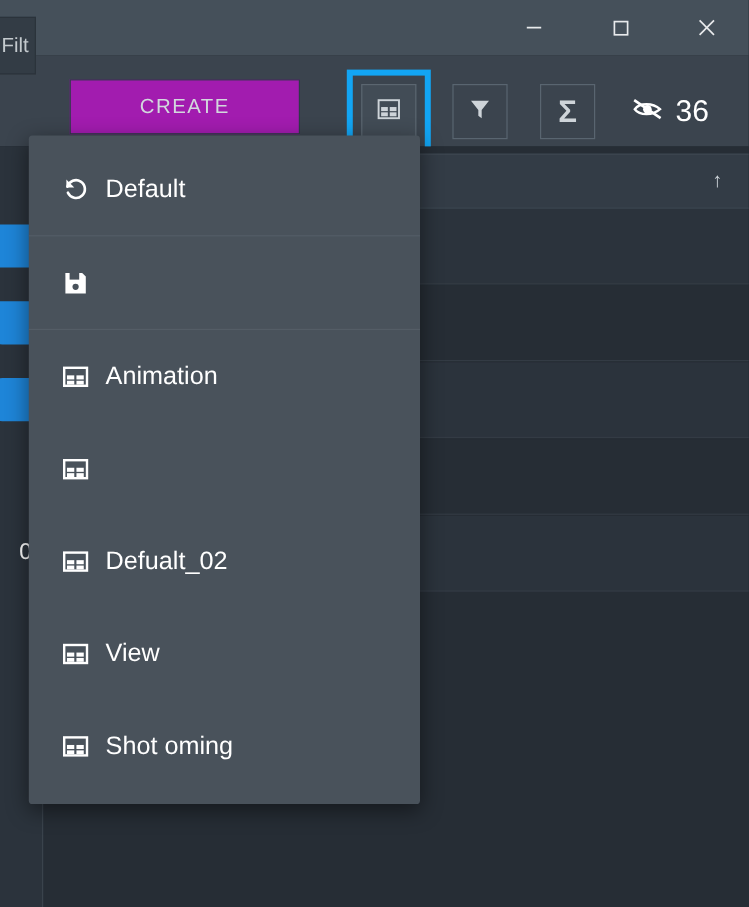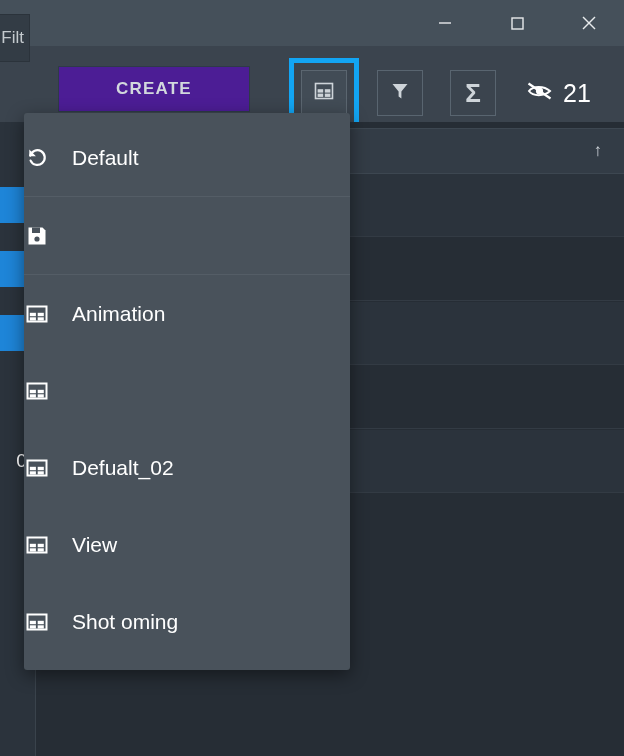--- a/index.html
+++ b/index.html
@@ -67,25 +67,25 @@
     align-items: center;
     justify-content: flex-end;
     padding-right: 5px;
   }
   .create-btn {
     position: absolute;
     left: 58px;
     top: 66px;
     width: 192px;
     height: 46px;
-    background: #4c1d95;
+    background: #a21caf;
     border: 1px solid #2e3b47;
     color: #d2d8dd;
     font-size: 17px;
-    font-weight: bold;
+    font-weight: normal;
     letter-spacing: 1.2px;
     display: flex;
     align-items: center;
     justify-content: center;
   }
   .tool-icon-btn {
     position: absolute;
     top: 70px;
     width: 46px;
     height: 46px;
@@ -212,21 +212,22 @@
     background: #49525b;
     border-radius: 3px;
     box-shadow: 0 5px 18px rgba(0,0,0,0.45);
     padding: 6px 0 10px 0;
     z-index: 50;
   }
   .menu-item {
     height: 77px;
     display: flex;
     align-items: center;
-    gap: 22px;
+    padding-left: 26px;
+    gap: 12px;
     color: #ffffff;
     font-size: 21px;
   }
   .menu-item .mi-icon {
     width: 26px;
     height: 26px;
     display: flex;
     align-items: center;
     justify-content: center;
     color: #ffffff;
@@ -300,21 +301,21 @@
   </div>
 
   <div class="hidden-count">
     <span>
       <svg width="30" height="24" viewBox="0 0 30 24">
         <path d="M4 12 C8 6.5, 19 6.5, 25 12 C19 17.5, 8 17.5, 4 12 Z" fill="none" stroke="currentColor" stroke-width="2"></path>
         <circle cx="14.5" cy="12" r="3.6" fill="currentColor"></circle>
         <line x1="3.5" y1="4.5" x2="25.5" y2="19.5" stroke="currentColor" stroke-width="2.2"></line>
       </svg>
     </span>
-    <span class="num">21</span>
+    <span class="num">36</span>
   </div>
 
   <div class="table-area">
     <div class="col-left-frag"></div>
 
     <div class="frag grey" style="top:70px;">um</div>
     <div class="frag white" style="top:138px;">nt h</div>
     <div class="frag plain" style="top:328px;">0.</div>
   </div>
 

